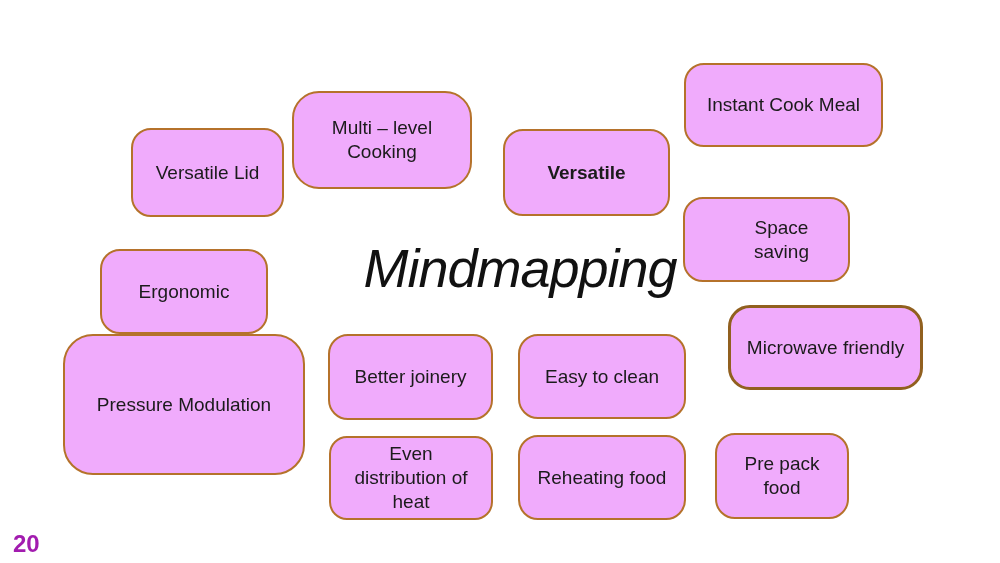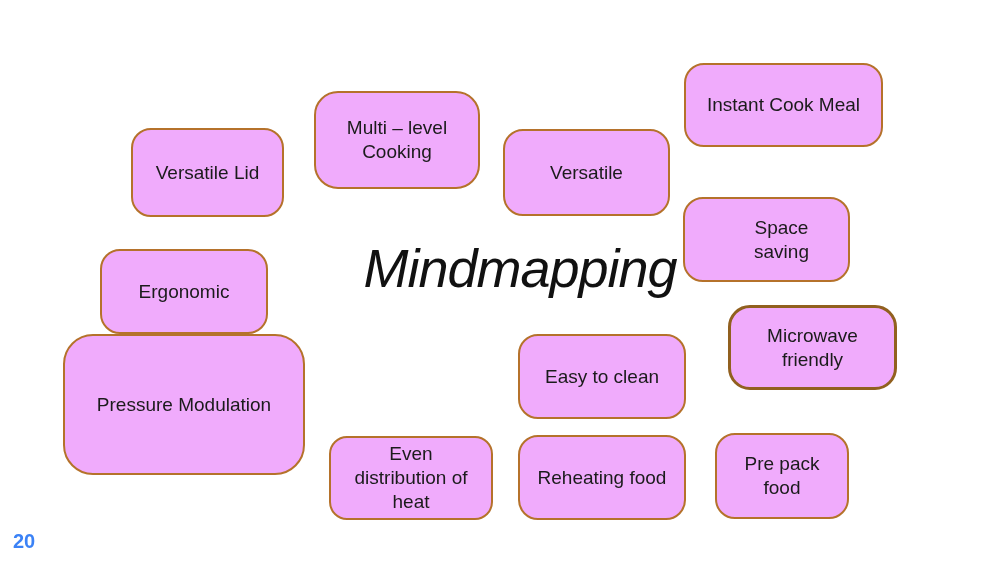--- a/index.html
+++ b/index.html
@@ -51,64 +51,67 @@
   .node.big {
     border-radius: 30px;
   }
   .node.round24 {
     border-radius: 24px;
   }
   .page-number {
     position: absolute;
     left: 13px;
     top: 530px;
-    font-size: 20px;
+    font-size: 24px;
     font-weight: bold;
-    color: #3b82f6;
+    color: #a21caf;
   }
 </style>
 </head>
 <body>
 
 <div class="slide">
 
   <h1 class="title">Mindmapping</h1>
 
   <div class="node" style="left:131px; top:128px; width:153px; height:89px;">
     <span>Versatile Lid</span>
   </div>
 
-  <div class="node round24" style="left:314px; top:91px; width:166px; height:98px;">
+  <div class="node round24" style="left:292px; top:91px; width:180px; height:98px;border-radius:27px;">
     <span>Multi – level Cooking</span>
   </div>
 
-  <div class="node" style="left:503px; top:129px; width:167px; height:87px;">
+  <div class="node" style="left:503px; top:129px; width:167px; height:87px;font-weight:bold;">
     <span>Versatile</span>
   </div>
 
   <div class="node" style="left:684px; top:63px; width:199px; height:84px;">
     <span>Instant Cook Meal</span>
   </div>
 
   <div class="node" style="left:683px; top:197px; width:167px; height:85px;padding-left:44px;">
     <span>Space saving</span>
   </div>
 
   <div class="node" style="left:100px; top:249px; width:168px; height:85px;">
     <span>Ergonomic</span>
   </div>
 
-  <div class="node emphasis" style="left:728px; top:305px; width:169px; height:85px;">
+  <div class="node emphasis" style="left:728px; top:305px; width:195px; height:85px;">
     <span>Microwave friendly</span>
   </div>
 
   <div class="node big" style="left:63px; top:334px; width:242px; height:141px;">
     <span>Pressure Modulation</span>
   </div>
 
+  <div class="node" style="left:328px; top:334px; width:165px; height:86px;">
+    <span>Better joinery</span>
+  </div>
 
   <div class="node" style="left:518px; top:334px; width:168px; height:85px;">
     <span>Easy to clean</span>
   </div>
 
   <div class="node" style="left:518px; top:435px; width:168px; height:85px;">
     <span>Reheating food</span>
   </div>
 
   <div class="node" style="left:329px; top:436px; width:164px; height:84px; border-radius:18px;">

